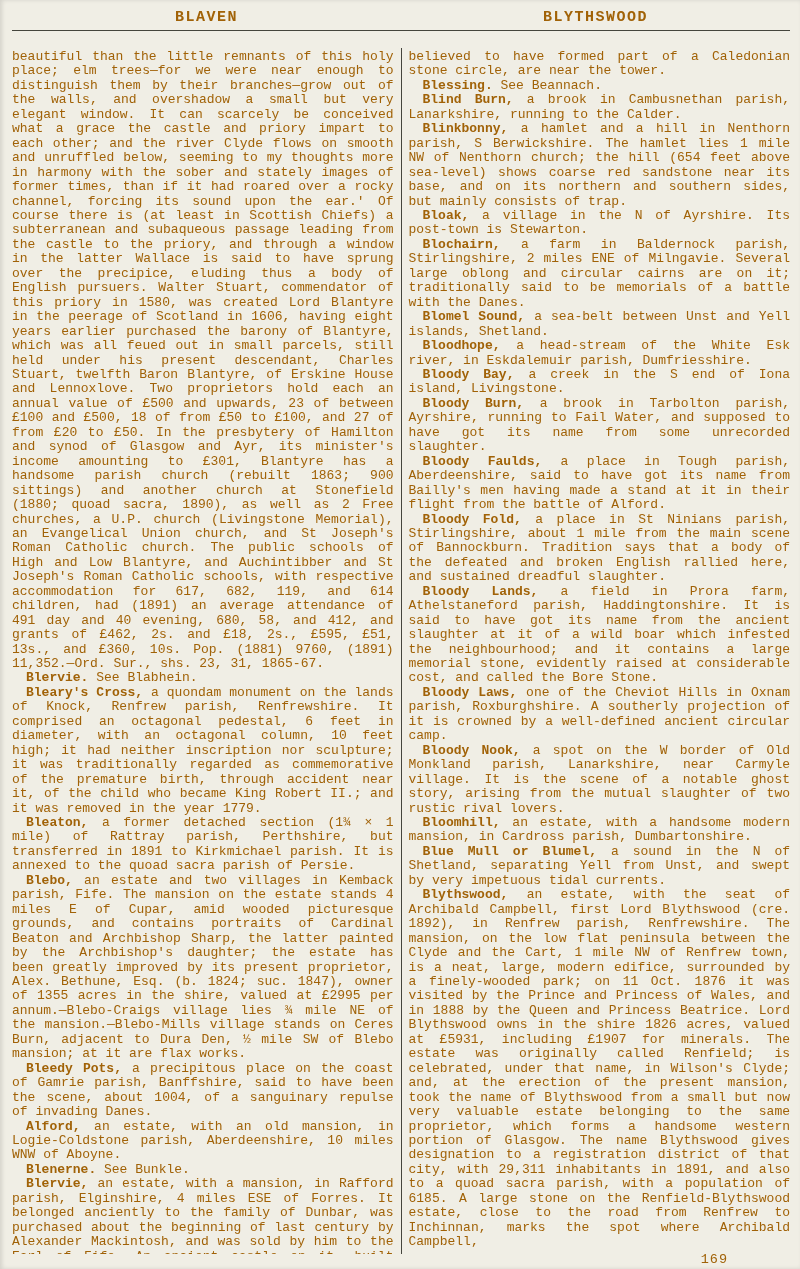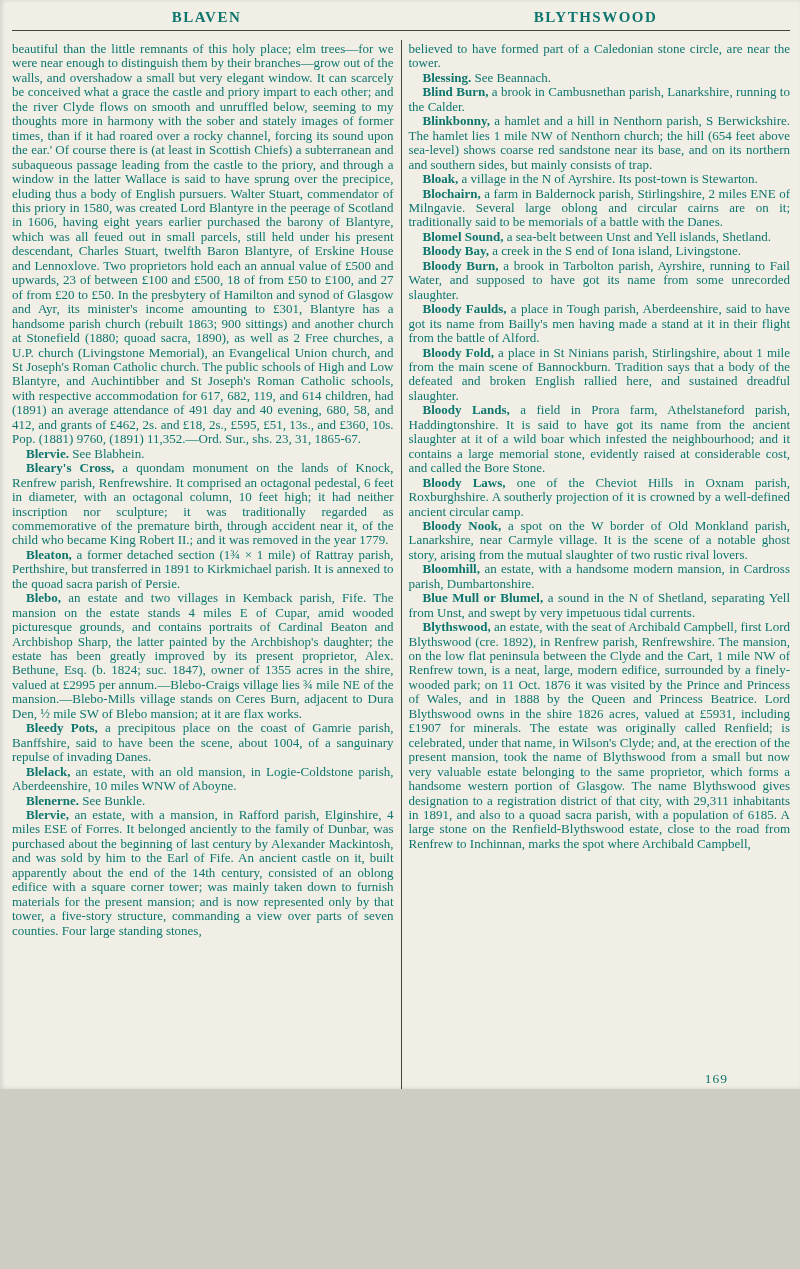--- a/index.html
+++ b/index.html
@@ -1,39 +1,39 @@
 <!DOCTYPE html>
 <html><head>
 <meta charset="utf-8">
 <style>
   * { margin: 0; padding: 0; box-sizing: border-box; }
   html, body { background: #cfccc3; }
   .page {
     position: relative;
     width: 800px;
-    height: 1089px;
+    height: 1269px;
     margin: 0 auto;
     background: #f0eee5;
-    color: #0f766e;
-    font-family: Liberation Serif, serif;
+    color: #a16207;
+    font-family: Liberation Mono, monospace;
     overflow: hidden;
     padding: 6px 10px 0 12px;
     box-shadow: inset 2px 0 4px rgba(0,0,0,.12);
   }
   .running-head { display: flex; }
   .head-cell {
     flex: 1;
     text-align: center;
     font-weight: bold;
     font-size: 15px;
     letter-spacing: 1.5px;
     padding: 3px 0 4px;
   }
   .header-rule { border-top: 1px solid #45453d; }
-  .columns { display: flex; height: 1206px; overflow: hidden; margin-top: 9px; }
+  .columns { display: flex; height: 1206px; overflow: hidden; margin-top: 17px; }
   .col {
     flex: 1;
     text-align: justify;
     font-size: 13px;
     line-height: 14.45px;
     padding-top: 2px;
     overflow: hidden;
   }
   .col-left  { padding-right: 7px; }
   .col-right { padding-left: 7px; }
@@ -62,35 +62,36 @@
 
   <div class="columns">
 
     <div class="col col-left">
       <p>beautiful than the little remnants of this holy place; elm trees—for we were near enough to distinguish them by their branches—grow out of the walls, and overshadow a small but very elegant window. It can scarcely be conceived what a grace the castle and priory impart to each other; and the river Clyde flows on smooth and unruffled below, seeming to my thoughts more in harmony with the sober and stately images of former times, than if it had roared over a rocky channel, forcing its sound upon the ear.' Of course there is (at least in Scottish Chiefs) a subterranean and subaqueous passage leading from the castle to the priory, and through a window in the latter Wallace is said to have sprung over the precipice, eluding thus a body of English pursuers. Walter Stuart, commendator of this priory in 1580, was created Lord Blantyre in the peerage of Scotland in 1606, having eight years earlier purchased the barony of Blantyre, which was all feued out in small parcels, still held under his present descendant, Charles Stuart, twelfth Baron Blantyre, of Erskine House and Lennoxlove. Two proprietors hold each an annual value of £500 and upwards, 23 of between £100 and £500, 18 of from £50 to £100, and 27 of from £20 to £50. In the presbytery of Hamilton and synod of Glasgow and Ayr, its minister's income amounting to £301, Blantyre has a handsome parish church (rebuilt 1863; 900 sittings) and another church at Stonefield (1880; quoad sacra, 1890), as well as 2 Free churches, a U.P. church (Livingstone Memorial), an Evangelical Union church, and St Joseph's Roman Catholic church. The public schools of High and Low Blantyre, and Auchintibber and St Joseph's Roman Catholic schools, with respective accommodation for 617, 682, 119, and 614 children, had (1891) an average attendance of 491 day and 40 evening, 680, 58, and 412, and grants of £462, 2s. and £18, 2s., £595, £51, 13s., and £360, 10s. Pop. (1881) 9760, (1891) 11,352.—Ord. Sur., shs. 23, 31, 1865-67.</p>
       <p class="entry"><span class="en">Blervie.</span><span> See Blabhein.</span></p>
       <p class="entry"><span class="en">Bleary's Cross,</span><span> a quondam monument on the lands of Knock, Renfrew parish, Renfrewshire. It comprised an octagonal pedestal, 6 feet in diameter, with an octagonal column, 10 feet high; it had neither inscription nor sculpture; it was traditionally regarded as commemorative of the premature birth, through accident near it, of the child who became King Robert II.; and it was removed in the year 1779.</span></p>
       <p class="entry"><span class="en">Bleaton,</span><span> a former detached section (1¾ × 1 mile) of Rattray parish, Perthshire, but transferred in 1891 to Kirkmichael parish. It is annexed to the quoad sacra parish of Persie.</span></p>
       <p class="entry"><span class="en">Blebo,</span><span> an estate and two villages in Kemback parish, Fife. The mansion on the estate stands 4 miles E of Cupar, amid wooded picturesque grounds, and contains portraits of Cardinal Beaton and Archbishop Sharp, the latter painted by the Archbishop's daughter; the estate has been greatly improved by its present proprietor, Alex. Bethune, Esq. (b. 1824; suc. 1847), owner of 1355 acres in the shire, valued at £2995 per annum.—Blebo-Craigs village lies ¾ mile NE of the mansion.—Blebo-Mills village stands on Ceres Burn, adjacent to Dura Den, ½ mile SW of Blebo mansion; at it are flax works.</span></p>
       <p class="entry"><span class="en">Bleedy Pots,</span><span> a precipitous place on the coast of Gamrie parish, Banffshire, said to have been the scene, about 1004, of a sanguinary repulse of invading Danes.</span></p>
-      <p class="entry"><span class="en">Blelack,</span><span> an estate, with an old mansion, in Logie-Coldstone parish, Aberdeenshire, 10 miles WNW of Aboyne.</span></p>
+      <p class="entry"><span class="en">Alford,</span><span> an estate, with an old mansion, in Logie-Coldstone parish, Aberdeenshire, 10 miles WNW of Aboyne.</span></p>
       <p class="entry"><span class="en">Blenerne.</span><span> See Bunkle.</span></p>
       <p class="entry"><span class="en">Blervie,</span><span> an estate, with a mansion, in Rafford parish, Elginshire, 4 miles ESE of Forres. It belonged anciently to the family of Dunbar, was purchased about the beginning of last century by Alexander Mackintosh, and was sold by him to the Earl of Fife. An ancient castle on it, built apparently about the end of the 14th century, consisted of an oblong edifice with a square corner tower; was mainly taken down to furnish materials for the present mansion; and is now represented only by that tower, a five-story structure, commanding a view over parts of seven counties. Four large standing stones,</span></p>
     </div>
 
     <div class="divider"></div>
 
     <div class="col col-right">
       <p>believed to have formed part of a Caledonian stone circle, are near the tower.</p>
       <p class="entry"><span class="en">Blessing.</span><span> See Beannach.</span></p>
       <p class="entry"><span class="en">Blind Burn,</span><span> a brook in Cambusnethan parish, Lanarkshire, running to the Calder.</span></p>
       <p class="entry"><span class="en">Blinkbonny,</span><span> a hamlet and a hill in Nenthorn parish, S Berwickshire. The hamlet lies 1 mile NW of Nenthorn church; the hill (654 feet above sea-level) shows coarse red sandstone near its base, and on its northern and southern sides, but mainly consists of trap.</span></p>
       <p class="entry"><span class="en">Bloak,</span><span> a village in the N of Ayrshire. Its post-town is Stewarton.</span></p>
       <p class="entry"><span class="en">Blochairn,</span><span> a farm in Baldernock parish, Stirlingshire, 2 miles ENE of Milngavie. Several large oblong and circular cairns are on it; traditionally said to be memorials of a battle with the Danes.</span></p>
       <p class="entry"><span class="en">Blomel Sound,</span><span> a sea-belt between Unst and Yell islands, Shetland.</span></p>
+      <p class="entry"><span class="en">Bloodhope,</span><span> a head-stream of the White Esk river, in Eskdalemuir parish, Dumfriesshire.</span></p>
       <p class="entry"><span class="en">Bloody Bay,</span><span> a creek in the S end of Iona island, Livingstone.</span></p>
       <p class="entry"><span class="en">Bloody Burn,</span><span> a brook in Tarbolton parish, Ayrshire, running to Fail Water, and supposed to have got its name from some unrecorded slaughter.</span></p>
       <p class="entry"><span class="en">Bloody Faulds,</span><span> a place in Tough parish, Aberdeenshire, said to have got its name from Bailly's men having made a stand at it in their flight from the battle of Alford.</span></p>
       <p class="entry"><span class="en">Bloody Fold,</span><span> a place in St Ninians parish, Stirlingshire, about 1 mile from the main scene of Bannockburn. Tradition says that a body of the defeated and broken English rallied here, and sustained dreadful slaughter.</span></p>
       <p class="entry"><span class="en">Bloody Lands,</span><span> a field in Prora farm, Athelstaneford parish, Haddingtonshire. It is said to have got its name from the ancient slaughter at it of a wild boar which infested the neighbourhood; and it contains a large memorial stone, evidently raised at considerable cost, and called the Bore Stone.</span></p>
       <p class="entry"><span class="en">Bloody Laws,</span><span> one of the Cheviot Hills in Oxnam parish, Roxburghshire. A southerly projection of it is crowned by a well-defined ancient circular camp.</span></p>
       <p class="entry"><span class="en">Bloody Nook,</span><span> a spot on the W border of Old Monkland parish, Lanarkshire, near Carmyle village. It is the scene of a notable ghost story, arising from the mutual slaughter of two rustic rival lovers.</span></p>
       <p class="entry"><span class="en">Bloomhill,</span><span> an estate, with a handsome modern mansion, in Cardross parish, Dumbartonshire.</span></p>
       <p class="entry"><span class="en">Blue Mull or Blumel,</span><span> a sound in the N of Shetland, separating Yell from Unst, and swept by very impetuous tidal currents.</span></p>
       <p class="entry"><span class="en">Blythswood,</span><span> an estate, with the seat of Archibald Campbell, first Lord Blythswood (cre. 1892), in Renfrew parish, Renfrewshire. The mansion, on the low flat peninsula between the Clyde and the Cart, 1 mile NW of Renfrew town, is a neat, large, modern edifice, surrounded by a finely-wooded park; on 11 Oct. 1876 it was visited by the Prince and Princess of Wales, and in 1888 by the Queen and Princess Beatrice. Lord Blythswood owns in the shire 1826 acres, valued at £5931, including £1907 for minerals. The estate was originally called Renfield; is celebrated, under that name, in Wilson's Clyde; and, at the erection of the present mansion, took the name of Blythswood from a small but now very valuable estate belonging to the same proprietor, which forms a handsome western portion of Glasgow. The name Blythswood gives designation to a registration district of that city, with 29,311 inhabitants in 1891, and also to a quoad sacra parish, with a population of 6185. A large stone on the Renfield-Blythswood estate, close to the road from Renfrew to Inchinnan, marks the spot where Archibald Campbell,</span></p>

